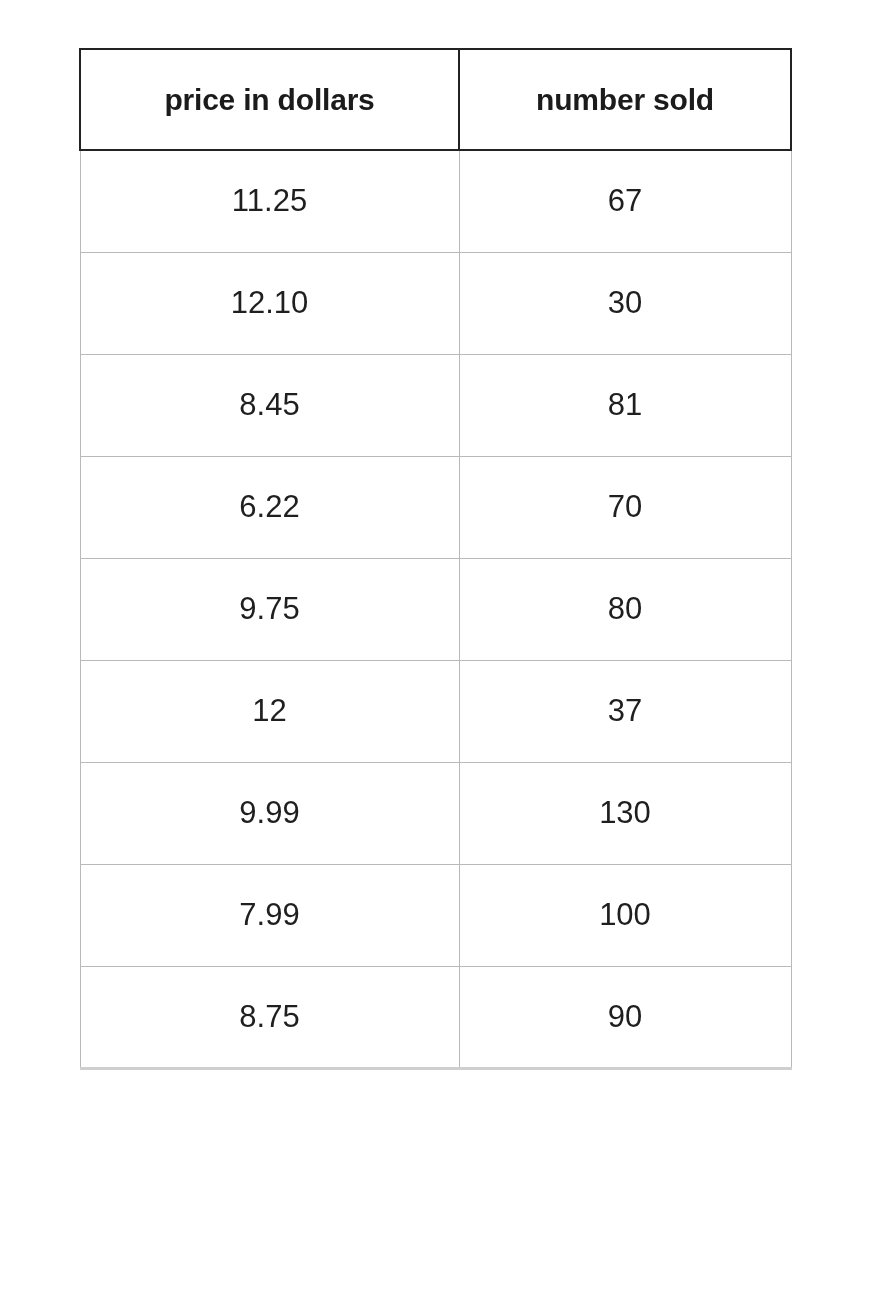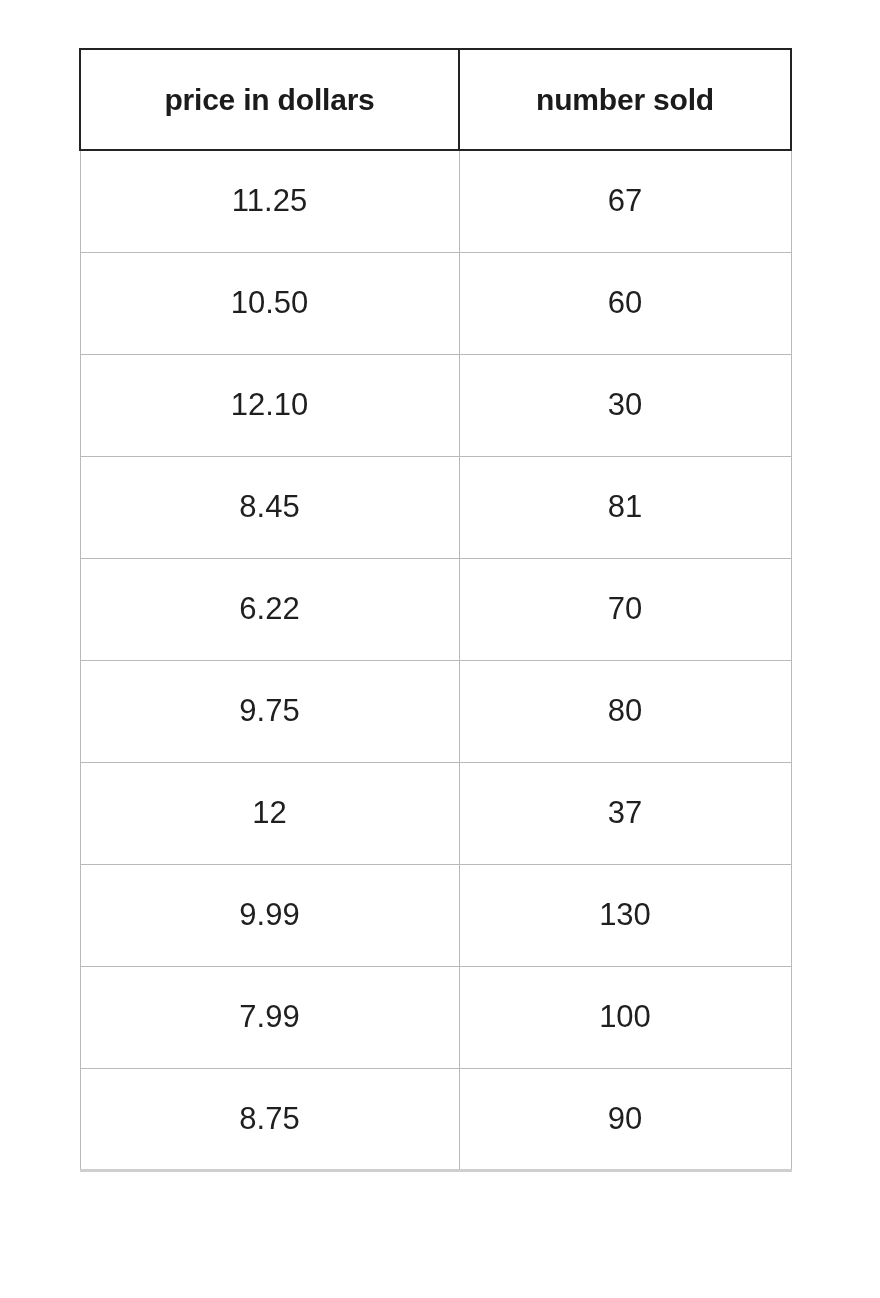--- a/index.html
+++ b/index.html
@@ -87,24 +87,20 @@
           <th>price in dollars</th>
           <th>number sold</th>
         </tr>
       </thead>
       <tbody>
         <tr>
           <td>11.25</td>
           <td>67</td>
         </tr>
         <tr>
-          <td>10.50</td>
-          <td>60</td>
-        </tr>
-        <tr>
           <td>12.10</td>
           <td>30</td>
         </tr>
         <tr>
           <td>8.45</td>
           <td>81</td>
         </tr>
         <tr>
           <td>6.22</td>
           <td>70</td>

